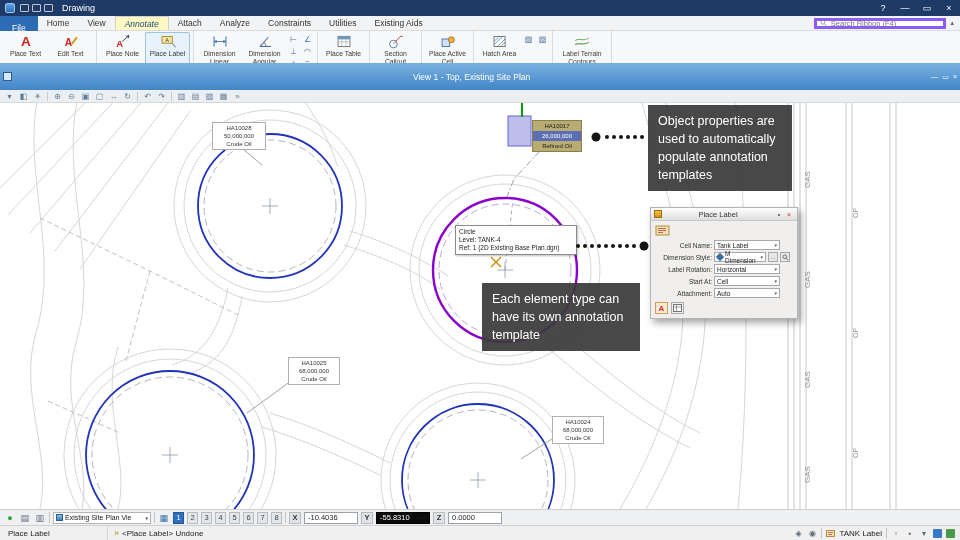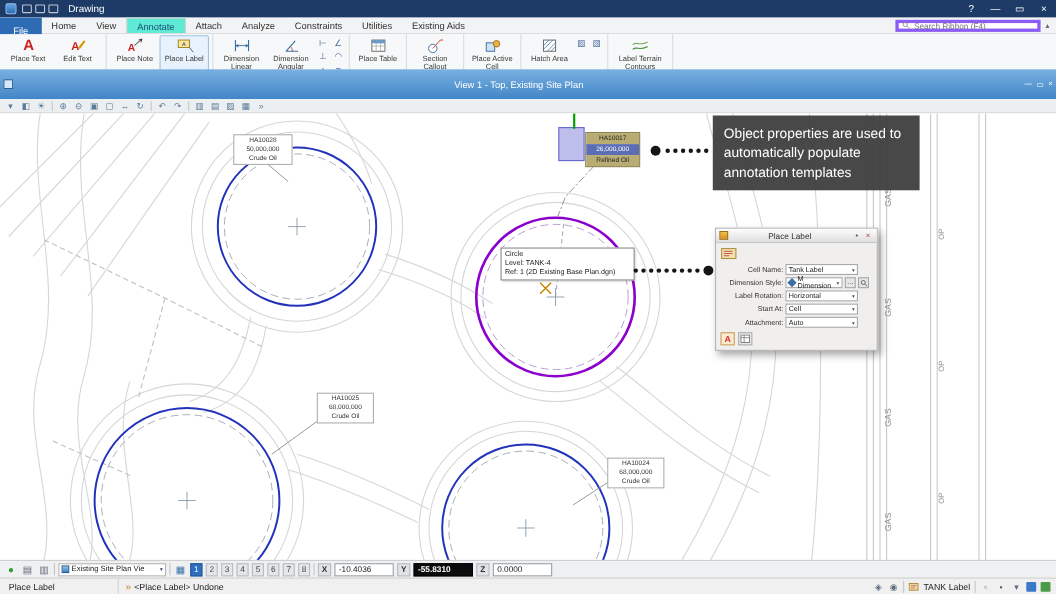--- a/index.html
+++ b/index.html
@@ -11,21 +11,21 @@
   .app-icon { width:10px; height:10px; margin:0 5px 0 5px; background:linear-gradient(#5fa8e8,#2b6cb4); border:1px solid #9cc6ee; border-radius:2px; }
   .qicon { width:9px; height:8px; border:1px solid rgba(255,255,255,.7); border-radius:1px; margin-right:3px; }
   .title-text { margin-left:6px; }
   .win-controls { margin-left:auto; display:flex; height:16px; }
   .win-btn { width:22px; display:flex; align-items:center; justify-content:center; font-size:9px; color:#fff; }
 
   
   .tabrow { position:absolute; top:16px; left:0; right:0; height:15px; background:#f2f3f5; border-bottom:1px solid #dcdcdc; display:flex; align-items:stretch; font-size:8.5px; color:#333; }
   .tab { padding:0 9px; display:flex; align-items:center; }
   .tab.file { background:#2d6cb4; color:#fff; padding:12px 12px; }
-  .tab.active { background:#5eead4; border:1px solid #d0d0d0; border-bottom:none; color:#1f4e79; }
+  .tab.active { background:#fef9c3; border:1px solid #d0d0d0; border-bottom:none; color:#1f4e79;font-style:italic; }
   .search-wrap { margin-left:auto; display:flex; align-items:center; gap:4px; padding-right:6px; }
   .search-box { width:132px; height:11px; background:#fff; border:3px solid #8b5cf6; display:flex; align-items:center; padding:0 3px; gap:3px; }
   .search-box input { border:none; outline:none; width:100%; font-size:7.5px; color:#555; background:transparent; font-family:"Liberation Sans", sans-serif; }
   .mini { font-size:7px; color:#667; }
 
   
   .ribbon { position:absolute; top:31px; left:0; right:0; height:46px; background:#f7f8f9; border-bottom:1px solid #d5d5d5; display:flex; }
   .rgroup { position:relative; border-right:1px solid #dcdcdc; padding:1px 3px 10px 3px; display:flex; align-items:flex-start; }
   .rgroup-label { position:absolute; bottom:0; left:0; right:0; text-align:center; font-size:6.5px; color:#8a8a8a; line-height:10px; }
   .launcher { position:absolute; right:1px; bottom:1px; font-size:5px; color:#999; }
@@ -51,21 +51,21 @@
 
   .tank-label { position:absolute; background:#fff; border:1px solid #b0b0b0; font-size:6px; line-height:8px; text-align:center; color:#333; padding:1px 2px; z-index:10; }
   .tank-label.highlight { border-color:#8a7f4a; padding:0; }
   .tank-label.highlight div { padding:1px 2px; }
   .tank-label.highlight .tl-id, .tank-label.highlight .tl-prod { background:#b9ac72; color:#222; }
   .tank-label.highlight .tl-cap { background:#5b6eb5; color:#fff; }
 
   .cad-tooltip { position:absolute; left:455px; top:122px; width:122px; background:#fff; border:1px solid #8a8a8a; box-shadow:1px 1px 2px rgba(0,0,0,.25); font-size:6.5px; line-height:8px; padding:2px 3px; color:#222; z-index:20; }
 
   .callout { position:absolute; background:rgba(58,58,58,.93); color:#fff; font-size:12.5px; line-height:18px; padding:7px 10px; z-index:45; }
-  #callout1 { left:648px; top:2px; width:188px; }
+  #callout1 { left:648px; top:2px; width:144px; }
   #callout2 { left:482px; top:180px; width:158px; }
 
   
   .dialog { position:absolute; left:650px; top:104px; width:148px; z-index:40; background:#f0efed; border:1px solid #b5b5b5; box-shadow:3px 4px 7px rgba(0,0,0,.35); font-size:7px; }
   .dlg-title { height:13px; background:linear-gradient(#fdfdfd,#dedede); border-bottom:1px solid #c8c8c8; display:flex; align-items:center; font-size:7.5px; color:#333; padding:0 3px; }
   .dlg-title .t { flex:1; text-align:center; }
   .dlg-sysicon { width:8px; height:8px; background:linear-gradient(#f6c23e,#d98e1c); border:1px solid #a06a10; }
   .dlg-btn { width:10px; height:10px; display:flex; align-items:center; justify-content:center; font-size:7px; color:#555; }
   .dlg-btn.close { color:#b33; }
   .dlg-iconrow { height:18px; display:flex; align-items:center; padding:2px 4px; gap:3px; }
@@ -85,21 +85,21 @@
   .bicon-s { min-width:12px; height:12px; display:flex; align-items:center; justify-content:center; font-size:9px; color:#667; }
   .bicon-s.green { color:#2f9e2f; }
   .bsep { width:1px; height:11px; background:#c5c5c5; }
   .view-dd { width:98px; height:12px; background:#fff; border:1px solid #b5b5b5; display:flex; align-items:center; font-size:7px; color:#222; padding:0 2px; gap:2px; }
   .view-dd .arrow { margin-left:auto; font-size:5px; color:#336; }
   .dd-ic { width:7px; height:7px; background:linear-gradient(#8fc3ee,#3d7ec0); border:1px solid #2a5f96; flex:0 0 auto; }
   .vnum { width:11px; height:12px; border:1px solid #b8bcc2; background:#e4e7ea; color:#444; display:flex; align-items:center; justify-content:center; font-size:7.5px; }
   .vnum.active { background:#2f6fbe; border-color:#24579a; color:#fff; }
   .coord-lab { width:12px; height:12px; background:#e0e2e5; border:1px solid #b8bcc2; display:flex; align-items:center; justify-content:center; font-size:7.5px; font-weight:bold; color:#333; }
   .coord-val { width:54px; height:12px; background:#fff; border:1px solid #9aa0a8; display:flex; align-items:center; padding:0 3px; font-size:7.5px; color:#222; }
-  .coord-val.dark { background:#0c0c0c; color:#fff; border-color:#000;font-weight:bold; }
+  .coord-val.dark { background:#0c0c0c; color:#fff; border-color:#000; }
 
   .statusbar { position:absolute; top:525px; left:0; right:0; height:15px; background:#f0f0f0; border-top:1px solid #d0d0d0; display:flex; align-items:center; font-size:8px; color:#222; }
   .sb-tool { padding:0 8px; min-width:108px; border-right:1px solid #d5d5d5; height:100%; display:flex; align-items:center; }
   .sb-arrow { color:#b8860b; font-size:9px; margin:0 3px 0 6px; }
   .sb-right { margin-left:auto; display:flex; align-items:center; gap:4px; padding-right:5px; }
   .sb-ic { font-size:8px; color:#5a6a7a; min-width:10px; text-align:center; }
   .sb-sq { width:9px; height:9px; border-radius:1px; }
   .sb-sq.blue { background:#3a78c8; }
   .sb-sq.green { background:#4a9a4a; }
   .sb-cell { display:flex; align-items:center; gap:3px; }
@@ -447,20 +447,21 @@
       <div class="tl-prod">Crude Oil</div>
     </div>
 
     <div class="cad-tooltip">
       <div>Circle</div>
       <div>Level: TANK-4</div>
       <div>Ref: 1 (2D Existing Base Plan.dgn)</div>
     </div>
 
     <div class="callout" id="callout1">Object properties are used to automatically populate annotation templates</div>
+    <div class="callout" id="callout2">Each element type can have its own annotation template</div>
 
     <div class="dialog">
       <div class="dlg-title">
         <span class="dlg-sysicon"></span>
         <span class="t">Place Label</span>
         <span class="dlg-btn">•</span>
         <span class="dlg-btn close">×</span>
       </div>
       <div class="dlg-iconrow">
         <svg width="16" height="13">

